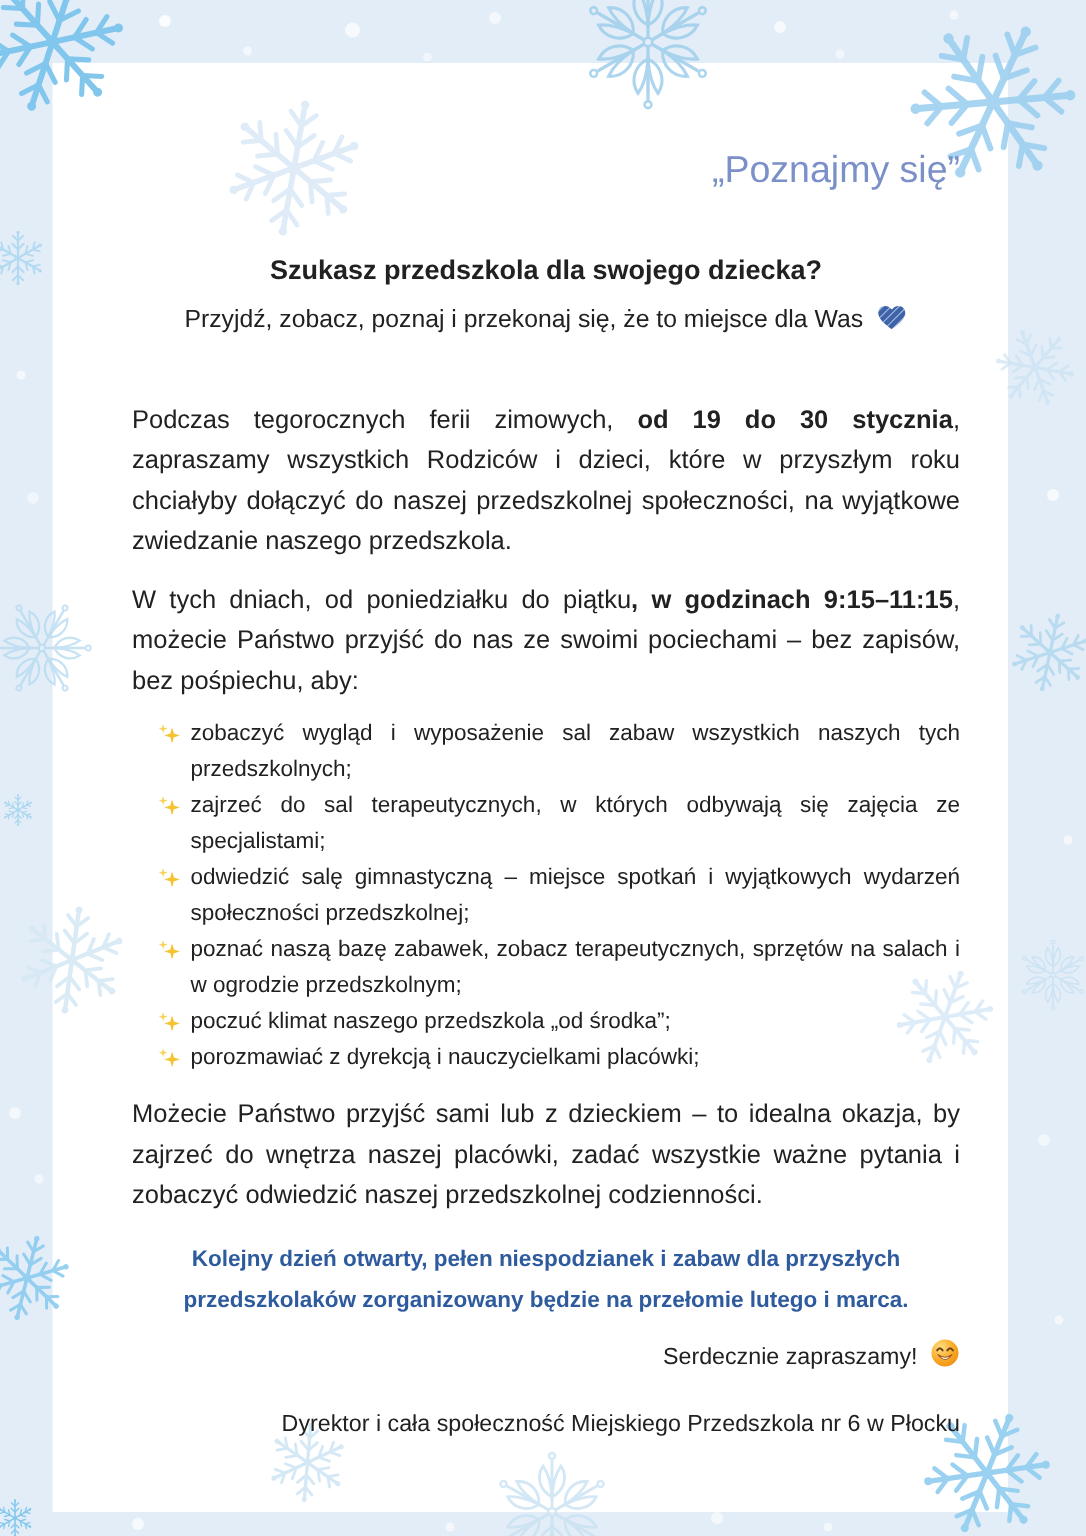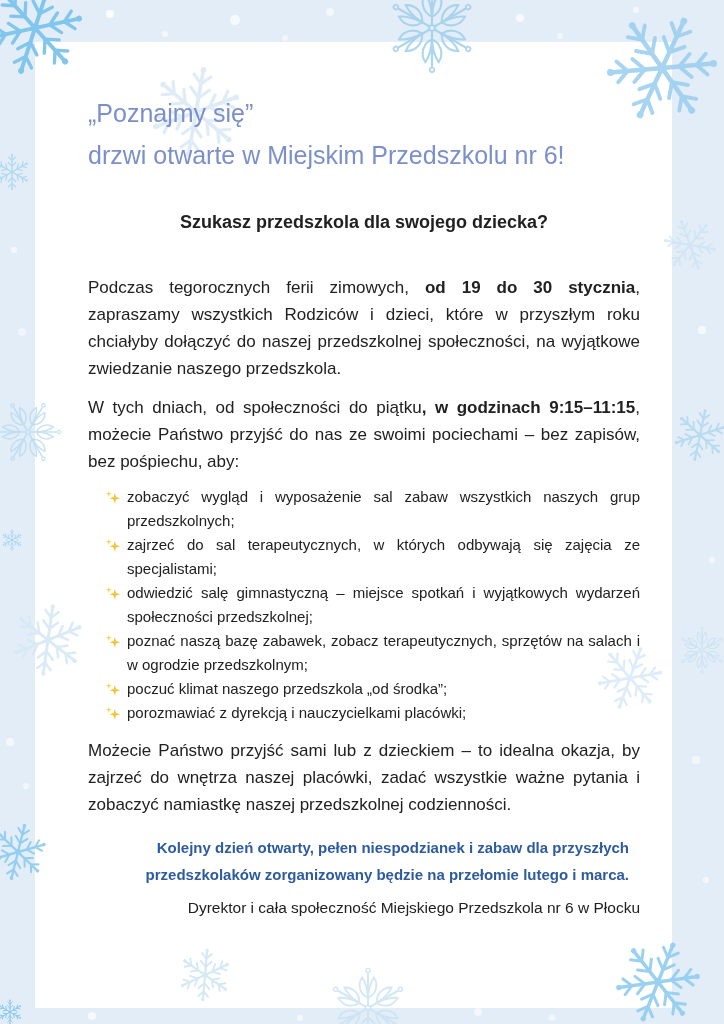--- a/index.html
+++ b/index.html
@@ -18,21 +18,21 @@
   }
   .content-card{
     position:absolute;left:35px;top:42px;width:637px;height:966px;
     background:var(--c-content_bg);z-index:0;
   }
   .decor-layer{position:absolute;left:0;top:0;z-index:1;pointer-events:none;}
   .text-layer{
     position:absolute;left:88px;top:42px;width:552px;z-index:2;
   }
   .title{
-    text-align:left;color:var(--c-title);
+    text-align:right;color:var(--c-title);
     font-size:25px;line-height:42px;font-weight:400;
     margin:50px 0 0 0;
   }
   .subtitle-q{
     text-align:center;font-weight:700;font-size:18px;line-height:24px;
     margin:34px 0 0 0;
   }
   .subtitle-inv{
     text-align:center;font-size:16.5px;line-height:26px;margin:8px 0 0 0;
   }
@@ -44,28 +44,28 @@
     margin:10px 0 0 0;padding:0 0 0 17px;list-style:none;
   }
   ul.activities li{
     position:relative;padding-left:22px;font-size:15px;line-height:24px;
     text-align:justify;margin:0;
   }
   ul.activities li .sparkle{
     position:absolute;left:0;top:5px;width:15px;height:15px;
   }
   .highlight{
-    margin:16px auto 0 auto;max-width:530px;text-align:right;
+    margin:16px auto 0 auto;max-width:530px;text-align:center;
     color:var(--c-highlight);font-weight:700;font-size:15px;line-height:27px;
   }
   .closing-thanks{
     margin:12px 0 0 0;text-align:right;font-size:15.5px;line-height:26px;
   }
   .closing-signature{
-    margin:7px 0 0 0;text-align:right;font-size:15.5px;line-height:26px;
+    margin:19px 0 0 0;text-align:right;font-size:15.5px;line-height:26px;
   }
   .inline-icon{vertical-align:-3px;margin-left:4px;}
   b{font-weight:700;}
 </style>
 </head>
 <body>
 
 <div class="content-card"></div>
 
 <svg class="decor-layer" width="724" height="1024" viewBox="0 0 724 1024" aria-hidden="true">
@@ -140,37 +140,48 @@
       <circle cx="300" cy="1018" r="3" opacity="0.6"></circle>
     <circle cx="478" cy="1012" r="4" opacity="0.6"></circle>
       <circle cx="552" cy="1018" r="3" opacity="0.55"></circle>
   </g>
 </svg>
 
 <div class="text-layer">
 
   <div class="title">
     <div>„Poznajmy się”</div>
-    <div>drzwi otwarte w Miejskim Przedszkolu nr 6!</div>
   </div>
 
   <div class="subtitle-q">Szukasz przedszkola dla swojego dziecka?</div>
 
+  <div class="subtitle-inv">
+    <span>Przyjdź, zobacz, poznaj i przekonaj się, że to miejsce dla Was</span>
+    <svg class="inline-icon" width="21" height="18" viewBox="0 0 22 19">
+      <defs>
+        <pattern id="hstripe" width="4" height="4" patternUnits="userSpaceOnUse" patternTransform="rotate(45)">
+          <rect width="4" height="4" fill="#3e63a9"></rect>
+          <line x1="0" y1="0" x2="0" y2="4" stroke="#b9c9e6" stroke-width="1.4"></line>
+        </pattern>
+      </defs>
+      <path d="M11 17.5 C5 13 1.5 9.5 1.5 5.8 C1.5 3 3.7 1 6.3 1 C8.2 1 9.9 2 11 3.6 C12.1 2 13.8 1 15.7 1 C18.3 1 20.5 3 20.5 5.8 C20.5 9.5 17 13 11 17.5 Z" fill="url(#hstripe)"></path>
+    </svg>
+  </div>
 
   <p class="body-par first"><span>Podczas tegorocznych ferii zimowych, </span><b>od 19 do 30 stycznia</b><span>, zapraszamy wszystkich Rodziców i dzieci, które w przyszłym roku chciałyby dołączyć do naszej przedszkolnej społeczności, na wyjątkowe zwiedzanie naszego przedszkola.</span></p>
 
-  <p class="body-par"><span>W tych dniach, od społeczności do piątku</span><b>, w godzinach 9:15–11:15</b><span>, możecie Państwo przyjść do nas ze swoimi pociechami – bez zapisów, bez pośpiechu, aby:</span></p>
+  <p class="body-par"><span>W tych dniach, od poniedziałku do piątku</span><b>, w godzinach 9:15–11:15</b><span>, możecie Państwo przyjść do nas ze swoimi pociechami – bez zapisów, bez pośpiechu, aby:</span></p>
 
   <ul class="activities">
     <li>
       <svg class="sparkle" viewBox="0 0 20 20">
           <path d="M13 4 L14.6 9.4 L20 11 L14.6 12.6 L13 18 L11.4 12.6 L6 11 L11.4 9.4 Z" fill="#f4c430"></path>
           <path d="M5 1 L5.9 4.1 L9 5 L5.9 5.9 L5 9 L4.1 5.9 L1 5 L4.1 4.1 Z" fill="#f7d35c"></path>
         </svg>
-      <span>zobaczyć wygląd i wyposażenie sal zabaw wszystkich naszych grup przedszkolnych;</span>
+      <span>zobaczyć wygląd i wyposażenie sal zabaw wszystkich naszych tych przedszkolnych;</span>
     </li>
     <li>
       <svg class="sparkle" viewBox="0 0 20 20">
           <path d="M13 4 L14.6 9.4 L20 11 L14.6 12.6 L13 18 L11.4 12.6 L6 11 L11.4 9.4 Z" fill="#f4c430"></path>
           <path d="M5 1 L5.9 4.1 L9 5 L5.9 5.9 L5 9 L4.1 5.9 L1 5 L4.1 4.1 Z" fill="#f7d35c"></path>
         </svg>
       <span>zajrzeć do sal terapeutycznych, w których odbywają się zajęcia ze specjalistami;</span>
     </li>
     <li>
       <svg class="sparkle" viewBox="0 0 20 20">
@@ -195,20 +206,36 @@
     </li>
     <li>
       <svg class="sparkle" viewBox="0 0 20 20">
           <path d="M13 4 L14.6 9.4 L20 11 L14.6 12.6 L13 18 L11.4 12.6 L6 11 L11.4 9.4 Z" fill="#f4c430"></path>
           <path d="M5 1 L5.9 4.1 L9 5 L5.9 5.9 L5 9 L4.1 5.9 L1 5 L4.1 4.1 Z" fill="#f7d35c"></path>
         </svg>
       <span>porozmawiać z dyrekcją i nauczycielkami placówki;</span>
     </li>
   </ul>
 
-  <p class="body-par">Możecie Państwo przyjść sami lub z dzieckiem – to idealna okazja, by zajrzeć do wnętrza naszej placówki, zadać wszystkie ważne pytania i zobaczyć namiastkę naszej przedszkolnej codzienności.</p>
+  <p class="body-par">Możecie Państwo przyjść sami lub z dzieckiem – to idealna okazja, by zajrzeć do wnętrza naszej placówki, zadać wszystkie ważne pytania i zobaczyć odwiedzić naszej przedszkolnej codzienności.</p>
 
   <div class="highlight">Kolejny dzień otwarty, pełen niespodzianek i zabaw dla przyszłych przedszkolaków zorganizowany będzie na przełomie lutego i marca.</div>
 
+  <div class="closing-thanks">
+    <span>Serdecznie zapraszamy!</span>
+    <svg class="inline-icon" width="20" height="20" viewBox="-10 -10 20 20">
+      <defs>
+        <radialGradient id="sgrad" cx="35%" cy="30%" r="80%">
+          <stop offset="0%" stop-color="#ffe082"></stop>
+          <stop offset="60%" stop-color="#f9a825"></stop>
+          <stop offset="100%" stop-color="#ef8e14"></stop>
+        </radialGradient>
+      </defs>
+      <circle r="9" fill="url(#sgrad)"></circle>
+      <path d="M-5.2 -1.8 Q-3.4 -4.6 -1.6 -1.8" fill="none" stroke="#6b4113" stroke-width="1.4" stroke-linecap="round"></path>
+      <path d="M1.6 -1.8 Q3.4 -4.6 5.2 -1.8" fill="none" stroke="#6b4113" stroke-width="1.4" stroke-linecap="round"></path>
+      <path d="M-4.8 1 Q0 7.6 4.8 1 Q0 4.6 -4.8 1 Z" fill="#ffffff" stroke="#a05a1e" stroke-width="0.7"></path>
+    </svg>
+  </div>
 
   <div class="closing-signature">Dyrektor i cała społeczność Miejskiego Przedszkola nr 6 w Płocku</div>
 
 </div>
 
 </body></html>

